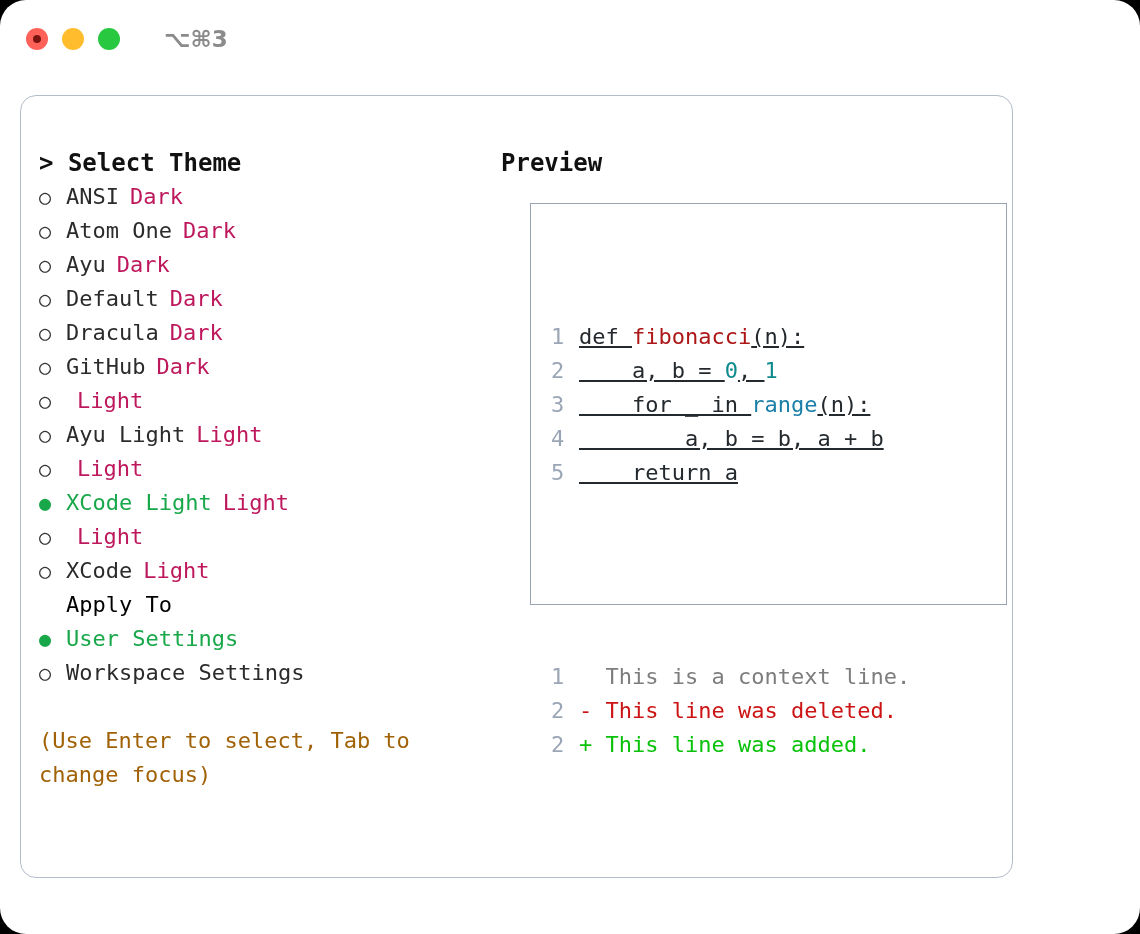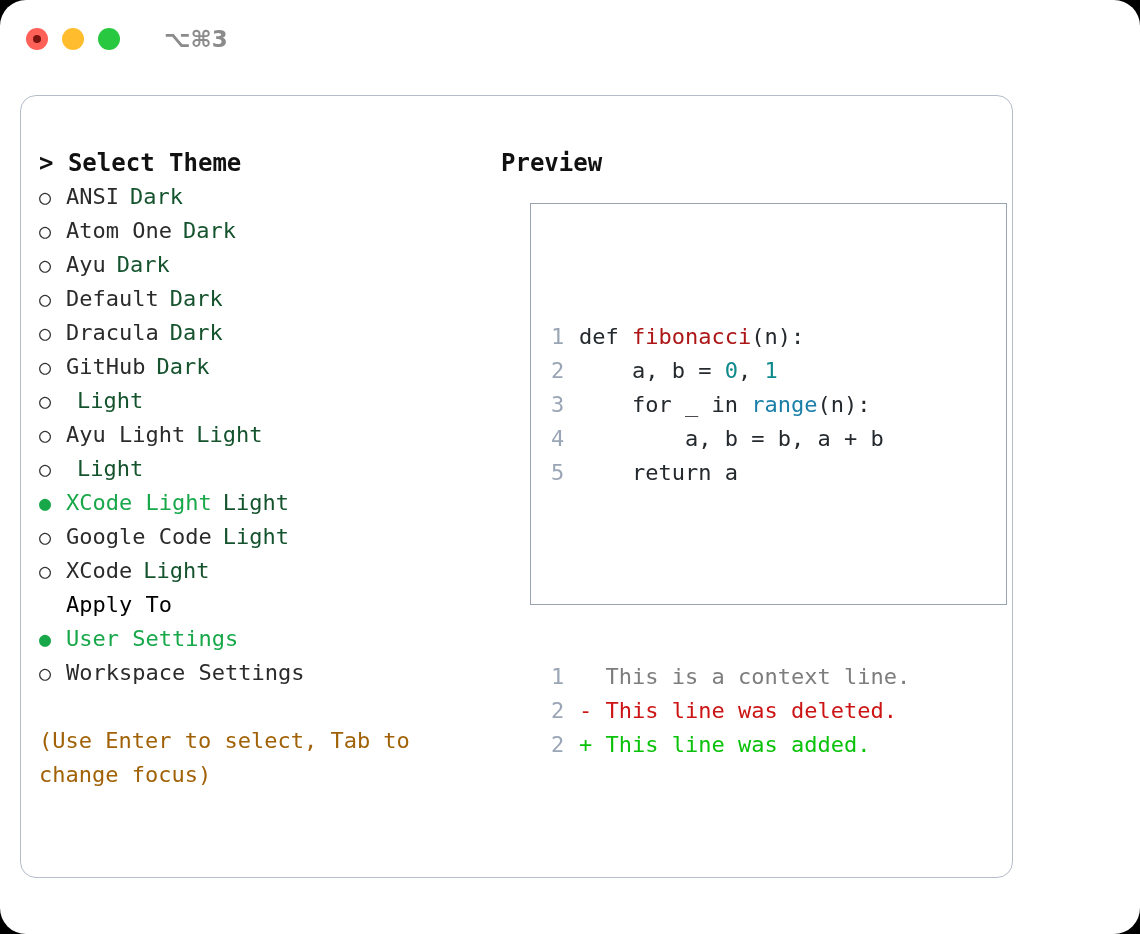--- a/index.html
+++ b/index.html
@@ -118,21 +118,21 @@
   .bullet {
     width: 27px;
     flex: 0 0 27px;
     color: #333333;
     font-size: 20px;
   }
   .bullet.on  { color: #18a84a; font-size: 20px; }
   .opt-label { color: #2b2b2b; }
   .opt-row.selected .opt-label { color: #18a84a; }
   .opt-tag {
-    color: #14532d;
+    color: #be185d;
     margin-left: 11px;
   }
 
   .apply-heading {
     font-size: 22px;
     color: #000000;
     line-height: 34px;
     padding-left: 27px;
     white-space: pre;
   }
@@ -171,21 +171,21 @@
     line-height: 34px;
     white-space: pre;
   }
   .code-line { display: flex; }
   .lineno {
     color: #9aa5b5;
     width: 28px;
     flex: 0 0 28px;
     text-align: left;
   }
-  .code-text { color: #24292e; }
+  .code-text { color: #24292e; text-decoration: underline; }
 
   .tok-fn    { color: #ad1616; }
   .tok-num   { color: #0d8a8c; }
   .tok-call  { color: #1a7fa8; text-align: right; }
 
   .diff-gap { height: 34px; }
   .diff-ctx { color: #7d7d7d; }
   .diff-del { color: #cc1414; }
   .diff-add { color: #0ac20a; }
 </style>
@@ -212,21 +212,21 @@
             <div class="opt-row"><span class="bullet">○</span><span class="opt-label">ANSI</span><span class="opt-tag">Dark</span></div>
             <div class="opt-row"><span class="bullet">○</span><span class="opt-label">Atom One</span><span class="opt-tag">Dark</span></div>
             <div class="opt-row"><span class="bullet">○</span><span class="opt-label">Ayu</span><span class="opt-tag">Dark</span></div>
             <div class="opt-row"><span class="bullet">○</span><span class="opt-label">Default</span><span class="opt-tag">Dark</span></div>
             <div class="opt-row"><span class="bullet">○</span><span class="opt-label">Dracula</span><span class="opt-tag">Dark</span></div>
             <div class="opt-row"><span class="bullet">○</span><span class="opt-label">GitHub</span><span class="opt-tag">Dark</span></div>
             <div class="opt-row"><span class="bullet">○</span><span class="opt-tag">Light</span></div>
             <div class="opt-row"><span class="bullet">○</span><span class="opt-label">Ayu Light</span><span class="opt-tag">Light</span></div>
             <div class="opt-row"><span class="bullet">○</span><span class="opt-tag">Light</span></div>
             <div class="opt-row selected"><span class="bullet on">●</span><span class="opt-label">XCode Light</span><span class="opt-tag">Light</span></div>
-            <div class="opt-row"><span class="bullet">○</span><span class="opt-label">Google Code</span><span class="opt-tag">Light</span></div>
+            <div class="opt-row"><span class="bullet">○</span><span class="opt-tag">Light</span></div>
             <div class="opt-row"><span class="bullet">○</span><span class="opt-label">XCode</span><span class="opt-tag">Light</span></div>
           </div>
 
         <div class="apply-heading">Apply To</div>
         <div id="apply-list">
             <div class="opt-row selected"><span class="bullet on">●</span><span class="opt-label">User Settings</span></div>
             <div class="opt-row"><span class="bullet">○</span><span class="opt-label">Workspace Settings</span></div>
           </div>
 
         <div class="spacer-sm"></div>

